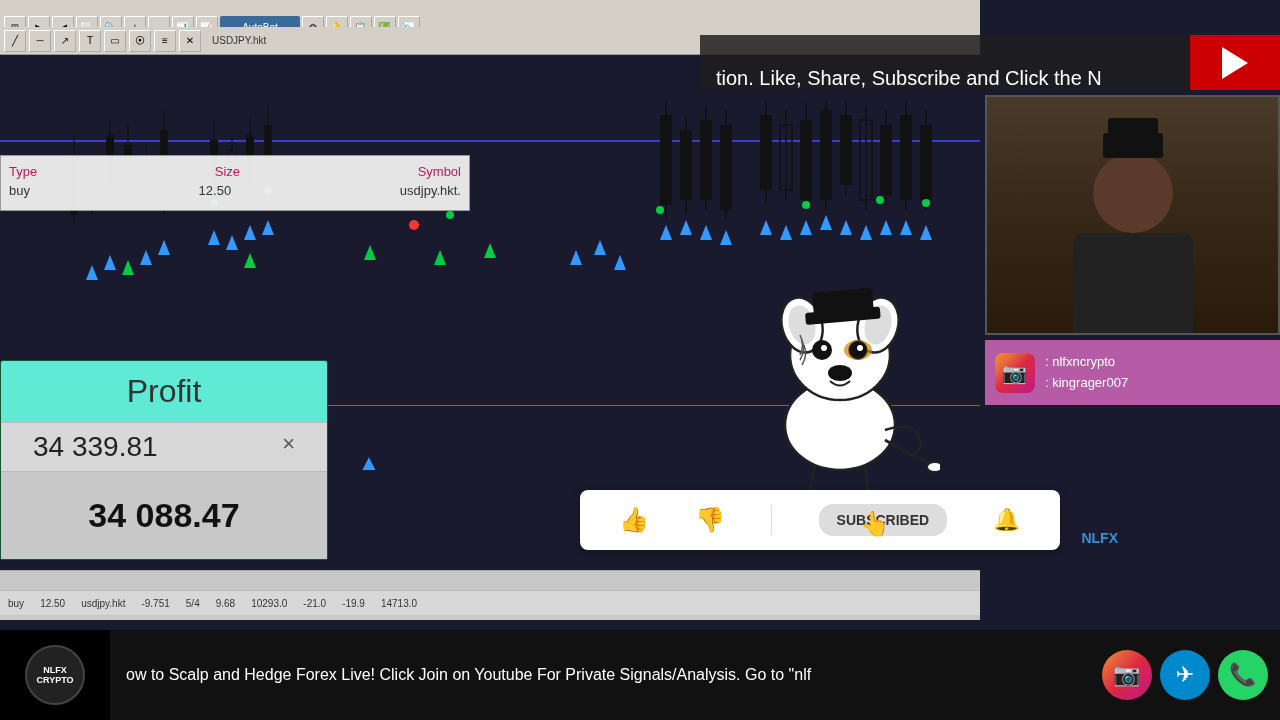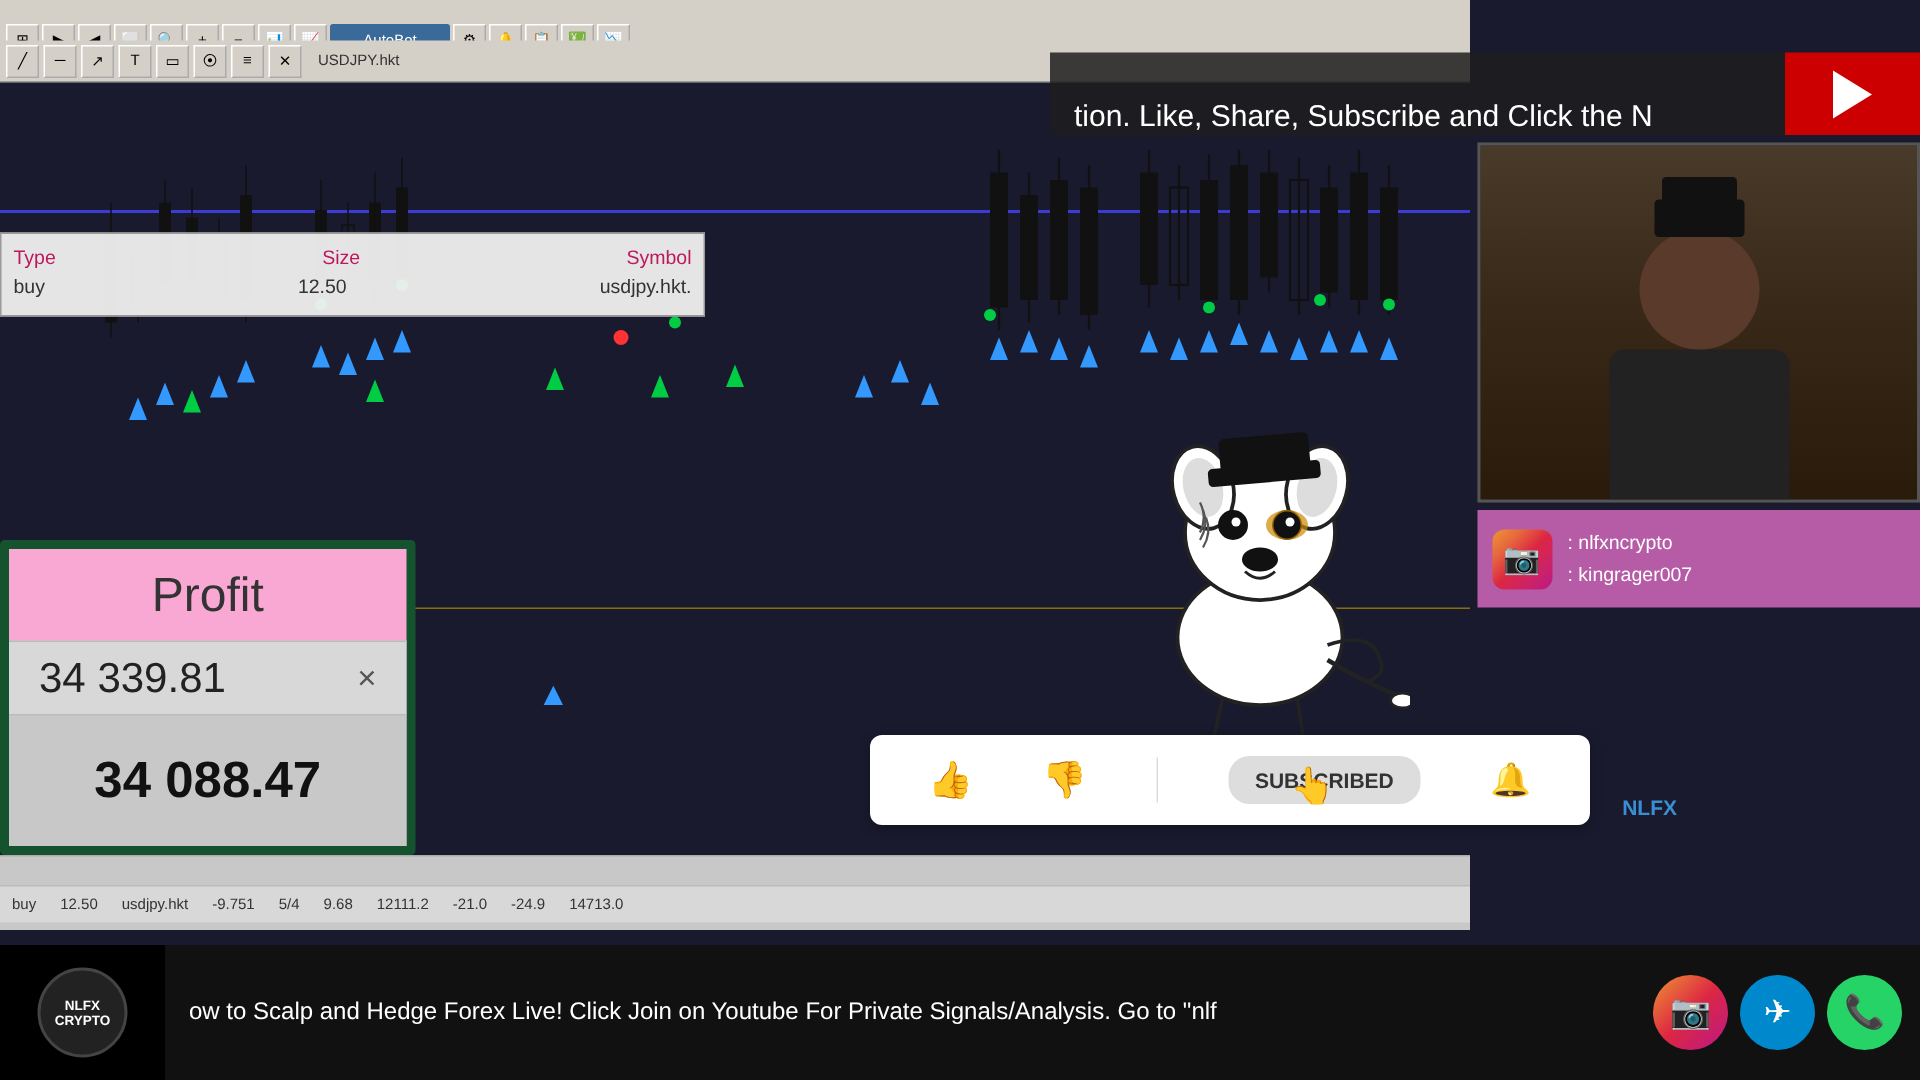--- a/index.html
+++ b/index.html
@@ -105,37 +105,36 @@
     .trade-info-value {
       font-size: 13px;
       color: #333;
     }
 
     
     .profit-panel {
       position: absolute;
       top: 360px;
       left: 0;
-      width: 277px;
-      background: #f9a8d4;
-      border: 6px solid #14532d;
+      width: 328px;
+      background: #5eead4;
+      border: 1px solid #14532d;
       border-radius: 3px;
     }
     .profit-label {
       text-align: center;
       font-size: 32px;
       color: #333;
       padding: 12px;
       font-weight: normal;
     }
     .profit-value-row {
       display: flex;
-      align-items: center;
       justify-content: space-between;
-      padding: 8px 20px;
+      padding: 8px 32px;
       background: #d8d8d8;
       border-top: 1px solid #bbb;
     }
     .profit-value {
       font-size: 28px;
       color: #222;
     }
     .close-btn {
       font-size: 22px;
       color: #555;
@@ -631,23 +630,23 @@
     <span style="font-size:10px;color:#333;">Type &nbsp;&nbsp; Net &nbsp;&nbsp; Symbol &nbsp;&nbsp; Price &nbsp;&nbsp; S/L &nbsp;&nbsp; T/P &nbsp;&nbsp; Acc &nbsp;&nbsp; Commission &nbsp;&nbsp; Net</span>
   </div>
 
   <div style="position:absolute;top:590px;left:0;width:980px;height:25px;background:#d8d8d8;border-top:1px solid #bbb;display:flex;align-items:center;padding:0 8px;font-size:10px;color:#333;gap:16px;">
     <span>buy</span>
     <span>12.50</span>
     <span>usdjpy.hkt</span>
     <span>-9.751</span>
     <span>5/4</span>
     <span>9.68</span>
-    <span>12111.2</span>
+    <span>10293.0</span>
     <span>-21.0</span>
-    <span>-24.9</span>
+    <span>-19.9</span>
     <span>14713.0</span>
   </div>
 
 </div>
 
 <div class="dog-cartoon">
   <svg width="200" height="240" viewBox="0 0 200 240" fill="none" xmlns="http://www.w3.org/2000/svg">
 
     <ellipse cx="100" cy="170" rx="55" ry="45" fill="white" stroke="#222" stroke-width="2.5"></ellipse>
 

